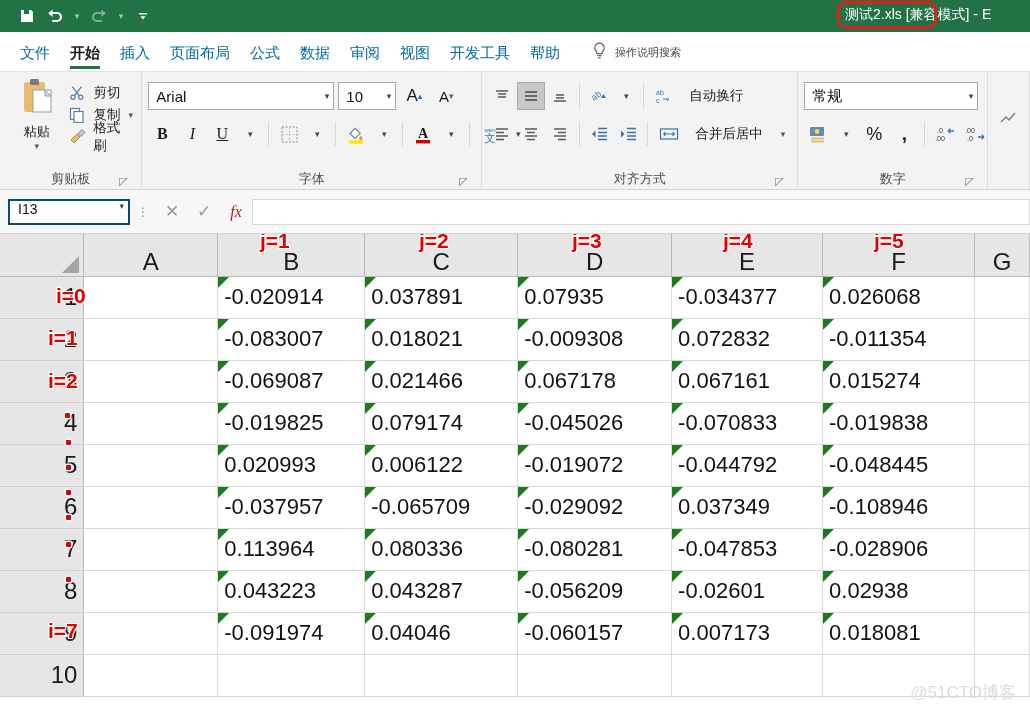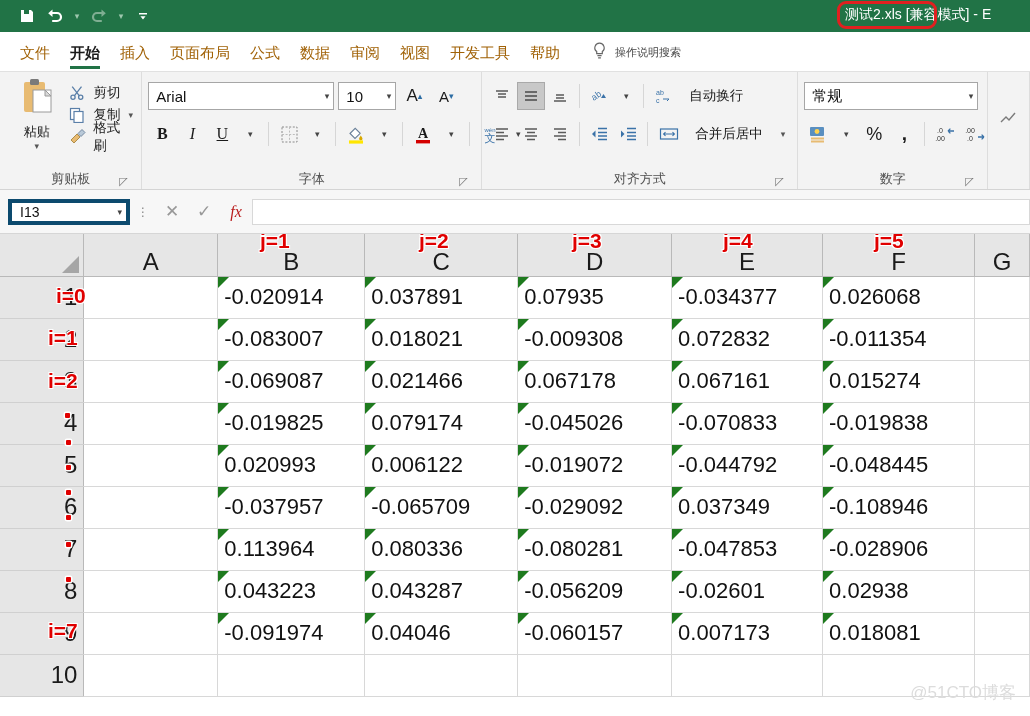--- a/index.html
+++ b/index.html
@@ -50,21 +50,21 @@
   
   .tabbar {
     height: 40px; width: 100%;
     background: #ffffff;
     display: flex; align-items: flex-end;
     padding-left: 10px;
     border-bottom: 1px solid #e1e1e1;
   }
   .tab {
     position: relative;
-    font-size: 15px; color: #a16207;
+    font-size: 15px; color: #0369a1;
     padding: 0 10px 8px 10px;
     white-space: nowrap;
   }
   .tab.active { color: #1a1a1a; font-weight: bold; text-align: right; }
   .tab.active::after {
     content: ""; position: absolute;
     left: 10px; right: 10px; bottom: 2px;
     height: 3px; background: #217346;
   }
   .tellme {
@@ -165,22 +165,22 @@
   
   .fbar {
     height: 44px; width: 100%;
     background: #f7f7f7;
     display: flex; align-items: center;
     padding: 0 0 0 8px;
     border-bottom: 1px solid #d6d6d6;
   }
   .namebox {
     width: 122px; height: 26px; background: #ffffff;
-    border: 4px solid #0c4a6e;
-    display: flex; align-items: center; padding: 0 4px 0 8px;
+    border: 2px solid #0c4a6e;
+    display: flex; align-items: flex-start; padding: 0 4px 0 8px;
     font-size: 14px; color: #111;
   }
   .namebox .nval { flex: 1; }
   .namebox .ncar { font-size: 9px; color: #444; }
   .fb-dots {
     width: 26px; text-align: center; color: #888;
     font-size: 12px; letter-spacing: 0; line-height: 10px;
   }
   .fb-btns { display: flex; align-items: center; }
   .fb-btn {

